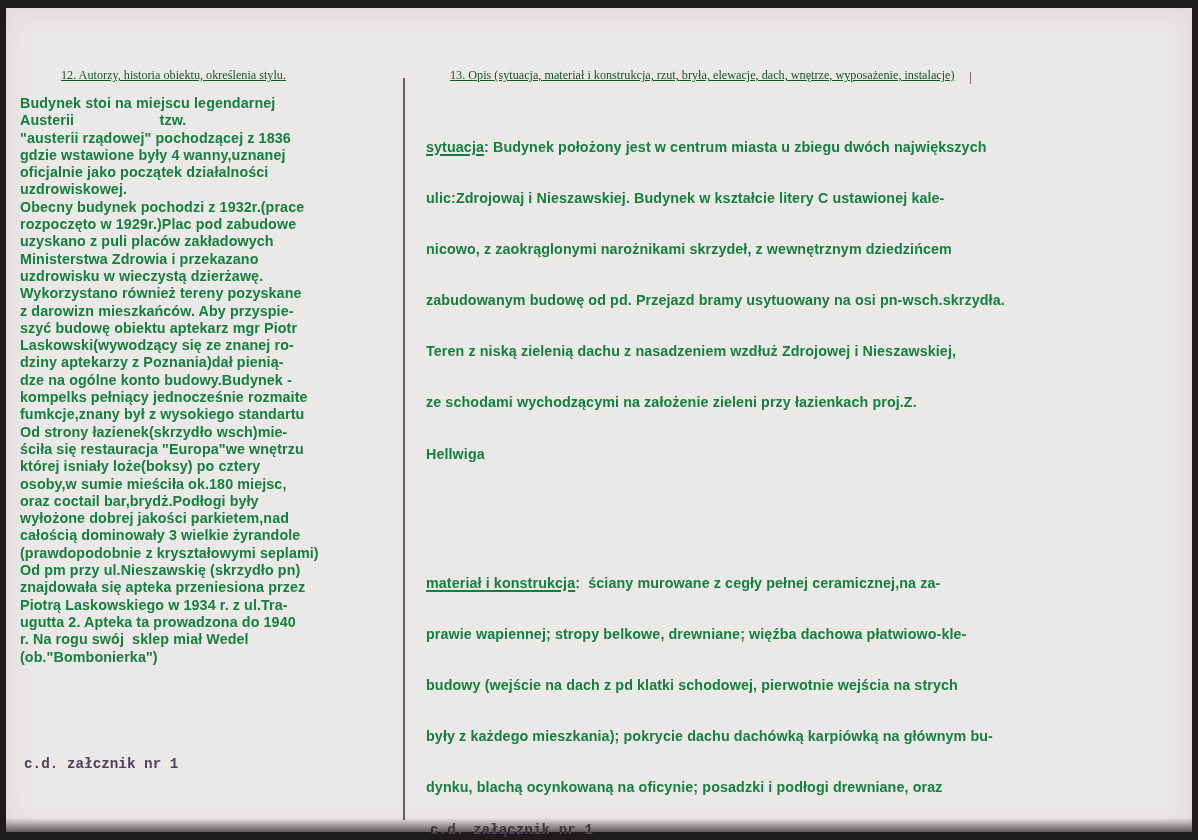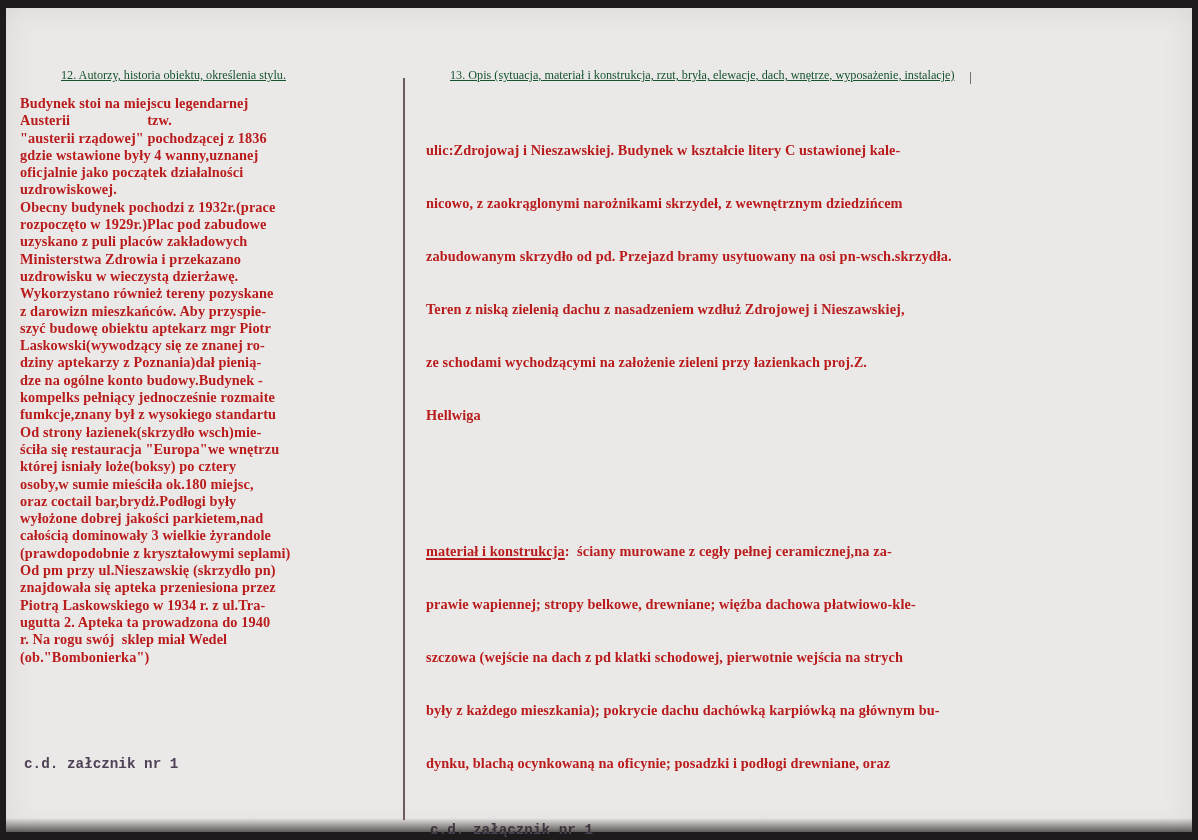--- a/index.html
+++ b/index.html
@@ -27,22 +27,22 @@
   .hdr {
     position:absolute; top:60px;
     font-family:"Liberation Serif", "DejaVu Serif", serif;
     font-size:12.2px; color:#14532d; white-space:nowrap;text-decoration:underline;
   }
   .hdr.left { left:55px; }
   .hdr.right { left:420px;margin-left:24px; }
 
   .col {
     position:absolute;
-    font-family:Liberation Serif, serif;
-    color:#b91c1c;
+    font-family:Liberation Sans, sans-serif;
+    color:#15803d;
     font-weight:bold;
     white-space:pre;
   }
   .col .ln { display:block; height:17.3px; line-height:17.3px; }
   .col.left { left:14px; top:87px; font-size:14.3px; letter-spacing:0.1px; }
   .col.right { left:420px; top:82px; font-size:14.3px; letter-spacing:0.1px; }
   .col.right .ln { height:19.1px; line-height:19.1px; }
 
   .u { text-decoration:underline; text-decoration-thickness:1.5px; text-underline-offset:2px; }
   .gap { display:block; }
@@ -63,32 +63,33 @@
   <div class="hdr left">12. Autorzy, historia obiektu, określenia stylu.</div>
   <div class="hdr right">13. Opis (sytuacja, materiał i konstrukcja, rzut, bryła, elewacje, dach, wnętrze, wyposażenie, instalacje)</div>
   <div class="page-mark"></div>
   <div class="divider"></div>
 
   <div class="col left" id="left-col"><span class="ln">Budynek stoi na miejscu legendarnej</span><span class="ln">Austerii                     tzw.</span><span class="ln">"austerii rządowej" pochodzącej z 1836</span><span class="ln">gdzie wstawione były 4 wanny,uznanej</span><span class="ln">oficjalnie jako początek działalności</span><span class="ln">uzdrowiskowej.</span><span class="ln">Obecny budynek pochodzi z 1932r.(prace</span><span class="ln">rozpoczęto w 1929r.)Plac pod zabudowe</span><span class="ln">uzyskano z puli placów zakładowych</span><span class="ln">Ministerstwa Zdrowia i przekazano</span><span class="ln">uzdrowisku w wieczystą dzierżawę.</span><span class="ln">Wykorzystano również tereny pozyskane</span><span class="ln">z darowizn mieszkańców. Aby przyspie-</span><span class="ln">szyć budowę obiektu aptekarz mgr Piotr</span><span class="ln">Laskowski(wywodzący się ze znanej ro-</span><span class="ln">dziny aptekarzy z Poznania)dał pienią-</span><span class="ln">dze na ogólne konto budowy.Budynek -</span><span class="ln">kompelks pełniący jednocześnie rozmaite</span><span class="ln">fumkcje,znany był z wysokiego standartu</span><span class="ln">Od strony łazienek(skrzydło wsch)mie-</span><span class="ln">ściła się restauracja "Europa"we wnętrzu</span><span class="ln">której isniały loże(boksy) po cztery</span><span class="ln">osoby,w sumie mieściła ok.180 miejsc,</span><span class="ln">oraz coctail bar,brydż.Podłogi były</span><span class="ln">wyłożone dobrej jakości parkietem,nad</span><span class="ln">całością dominowały 3 wielkie żyrandole</span><span class="ln">(prawdopodobnie z kryształowymi seplami)</span><span class="ln">Od pm przy ul.Nieszawskię (skrzydło pn)</span><span class="ln">znajdowała się apteka przeniesiona przez</span><span class="ln">Piotrą Laskowskiego w 1934 r. z ul.Tra-</span><span class="ln">ugutta 2. Apteka ta prowadzona do 1940</span><span class="ln">r. Na rogu swój  sklep miał Wedel</span><span class="ln">(ob."Bombonierka")</span></div>
   <div class="cd left">c.d. załcznik nr 1</div>
 
   <div class="col right">
     
+    <span class="ln"><span class="u">sytuacja</span><span>: Budynek położony jest w centrum miasta u zbiegu dwóch największych</span></span>
     <span class="ln">ulic:Zdrojowaj i Nieszawskiej. Budynek w kształcie litery C ustawionej kale-</span>
     <span class="ln">nicowo, z zaokrąglonymi narożnikami skrzydeł, z wewnętrznym dziedzińcem</span>
-    <span class="ln">zabudowanym skrzydło od pd. Przejazd bramy usytuowany na osi pn-wsch.skrzydła.</span>
+    <span class="ln">zabudowanym budowę od pd. Przejazd bramy usytuowany na osi pn-wsch.skrzydła.</span>
     <span class="ln">Teren z niską zielenią dachu z nasadzeniem wzdłuż Zdrojowej i Nieszawskiej,</span>
     <span class="ln">ze schodami wychodzącymi na założenie zieleni przy łazienkach proj.Z.</span>
     <span class="ln">Hellwiga</span>
     <span class="gap" style="height:14px"></span>
 
     
     <span class="ln"><span class="u">materiał i konstrukcja</span><span>:  ściany murowane z cegły pełnej ceramicznej,na za-</span></span>
     <span class="ln">prawie wapiennej; stropy belkowe, drewniane; więźba dachowa płatwiowo-kle-</span>
-    <span class="ln">szczowa (wejście na dach z pd klatki schodowej, pierwotnie wejścia na strych</span>
+    <span class="ln">budowy (wejście na dach z pd klatki schodowej, pierwotnie wejścia na strych</span>
     <span class="ln">były z każdego mieszkania); pokrycie dachu dachówką karpiówką na głównym bu-</span>
     <span class="ln">dynku, blachą ocynkowaną na oficynie; posadzki i podłogi drewniane, oraz</span>
     
     
     
     
     
     
     
     

